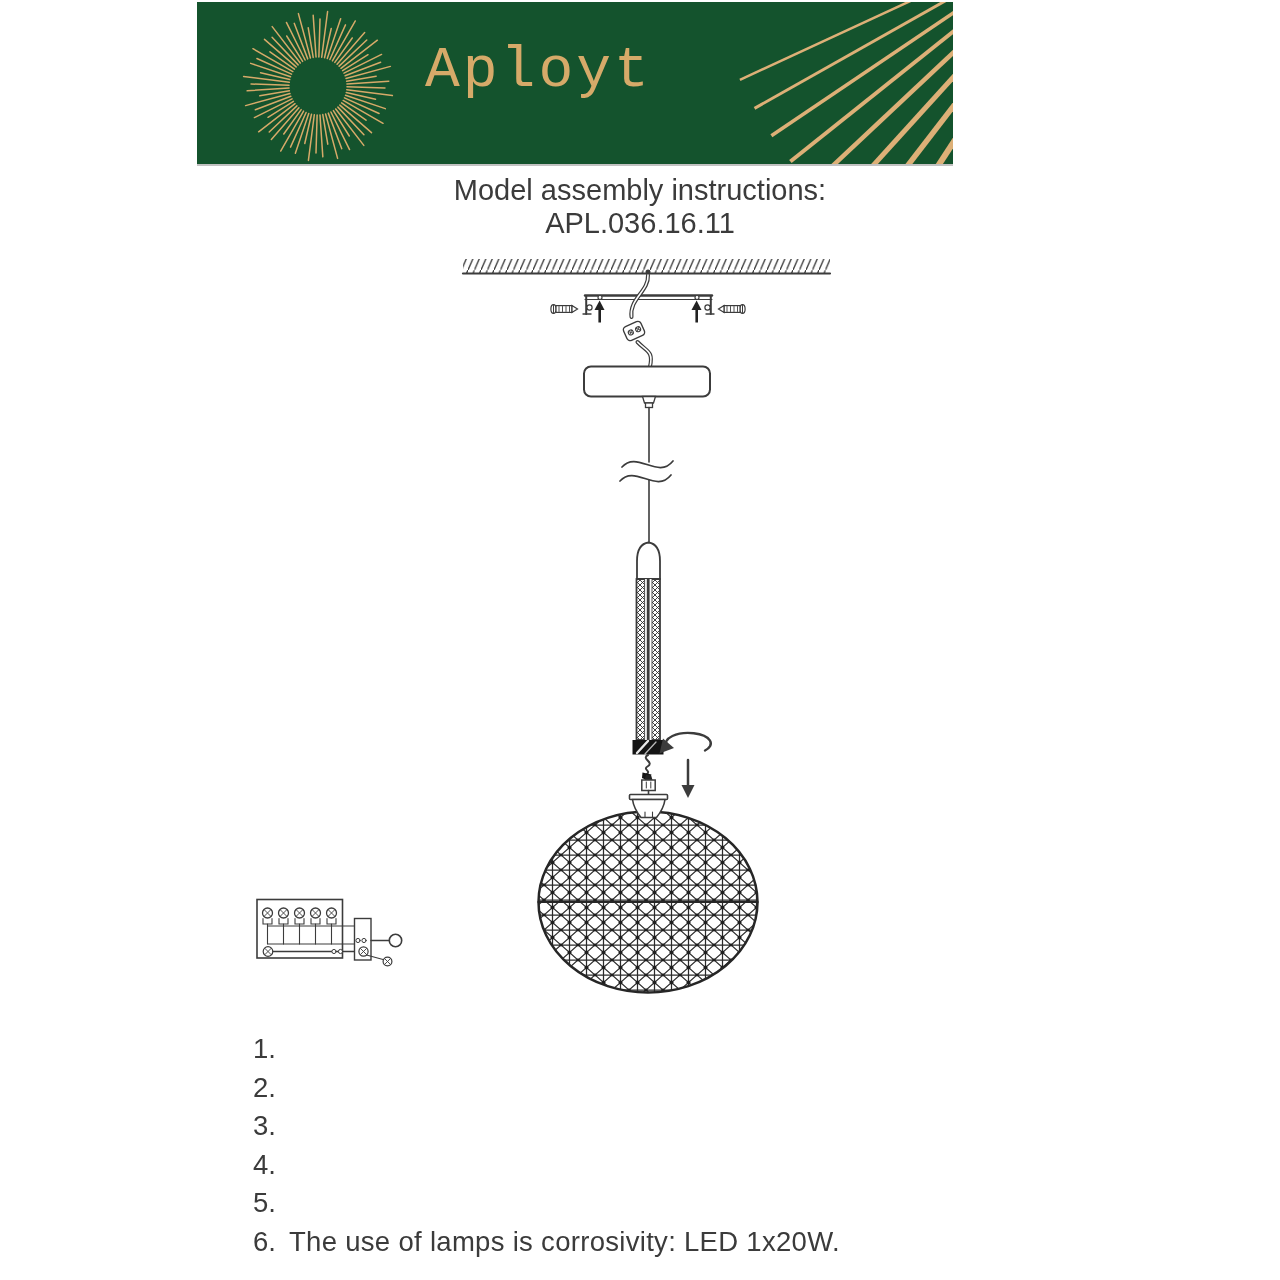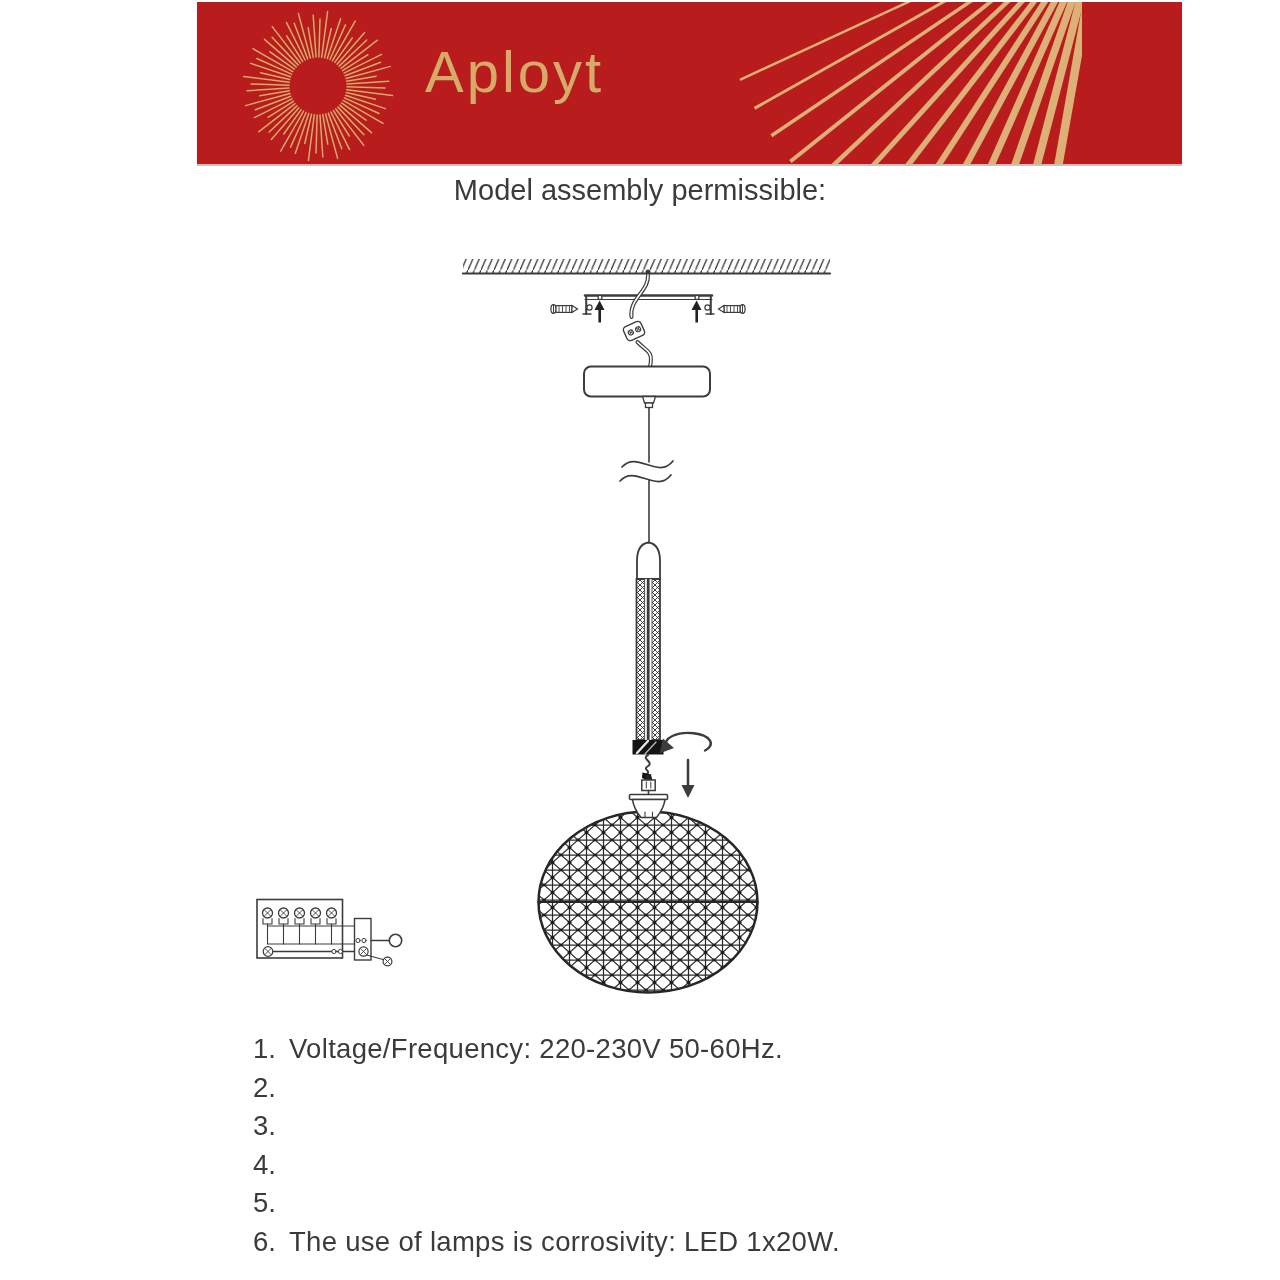--- a/index.html
+++ b/index.html
@@ -1,20 +1,20 @@
 <!DOCTYPE html>
 <html><head>
 <meta charset="utf-8">
 <style>
   html,body{margin:0;padding:0;background:#ffffff;}
   .page{position:relative;width:1280px;height:1280px;background:#ffffff;overflow:hidden;
         font-family:"Liberation Sans", sans-serif;color:#3b3b3b;}
   
-  .banner{position:absolute;left:197px;top:2px;width:985px;height:162px;background:#b91c1c;
-          overflow:hidden;border-bottom:2px solid #c2c2c2;}
+  .banner{position:absolute;left:197px;top:2px;width:756px;height:162px;background:#14532d;
+          overflow:hidden;border-bottom:2px solid #c2c2c2;font-family:Liberation Mono, monospace;}
   .banner svg{position:absolute;left:0;top:0;}
   .brand{position:absolute;left:228px;top:36px;font-size:58px;font-weight:400;
          letter-spacing:3px;color:#d6aa69;}
   
   .title{position:absolute;left:0;top:174px;width:1280px;text-align:center;line-height:33px;
          font-size:29px;color:#3b3b3b;}
   
   .diagram{position:absolute;left:0;top:0;width:1280px;height:1280px;}
   
   .instructions{position:absolute;left:253px;top:1030px;width:860px;list-style:none;
@@ -109,21 +109,22 @@
           <line x1="906" y1="-90" x2="593.3918110324724" y2="159.55183868375443" stroke="#ddb077" stroke-width="4" stroke-linecap="butt"></line>
           <line x1="906" y1="-90" x2="574.3849709779834" y2="133.67716138829877" stroke="#ddb077" stroke-width="3.5" stroke-linecap="butt"></line>
           <line x1="906" y1="-90" x2="557.5144755519243" y2="106.3615014460564" stroke="#ddb077" stroke-width="3" stroke-linecap="butt"></line>
           <line x1="906" y1="-90" x2="542.8890085868366" y2="77.78083297847095" stroke="#ddb077" stroke-width="2.5" stroke-linecap="butt"></line>
         </g>
     </svg>
     <div class="brand">Aployt</div>
   </div>
 
   <div class="title">
-    <div>Model assembly permissible:</div>
+    <div>Model assembly instructions:</div>
+    <div>APL.036.16.11</div>
   </div>
 
   <svg class="diagram" viewBox="0 0 1280 1280" stroke="#3c3c3c" fill="none" stroke-linecap="round">
     <defs>
       <pattern id="hatch" width="6.5" height="15" patternUnits="userSpaceOnUse">
         <path d="M0 15 L6.5 0" stroke="#3c3c3c" stroke-width="1.3"></path>
       </pattern>
       <pattern id="xhatch" width="5" height="5" patternUnits="userSpaceOnUse">
         <path d="M0 0 L5 5 M5 0 L0 5" stroke="#2f2f2f" stroke-width="0.9"></path>
       </pattern>
@@ -276,21 +277,20 @@
       <circle cx="395.5" cy="940.5" r="6.2" fill="#fff" stroke-width="1.6"></circle>
       <line x1="366.5" y1="955" x2="383" y2="959.5" stroke-width="1.2"></line>
       <circle cx="387.5" cy="961.5" r="4.4" fill="#fff" stroke-width="1.2"></circle>
       <path d="M384.5,958.5 l6,6 m0,-6 l-6,6" stroke-width="0.9"></path>
     </g>
   </svg>
 
   <ol class="instructions">
     <li>
         <span class="num">1.</span>
-        <span class="txt">Voltage/Frequency: 220-230V 50-60Hz.</span>
       </li>
     <li>
         <span class="num">2.</span>
       </li>
     <li>
         <span class="num">3.</span>
       </li>
     <li>
         <span class="num">4.</span>
       </li>

